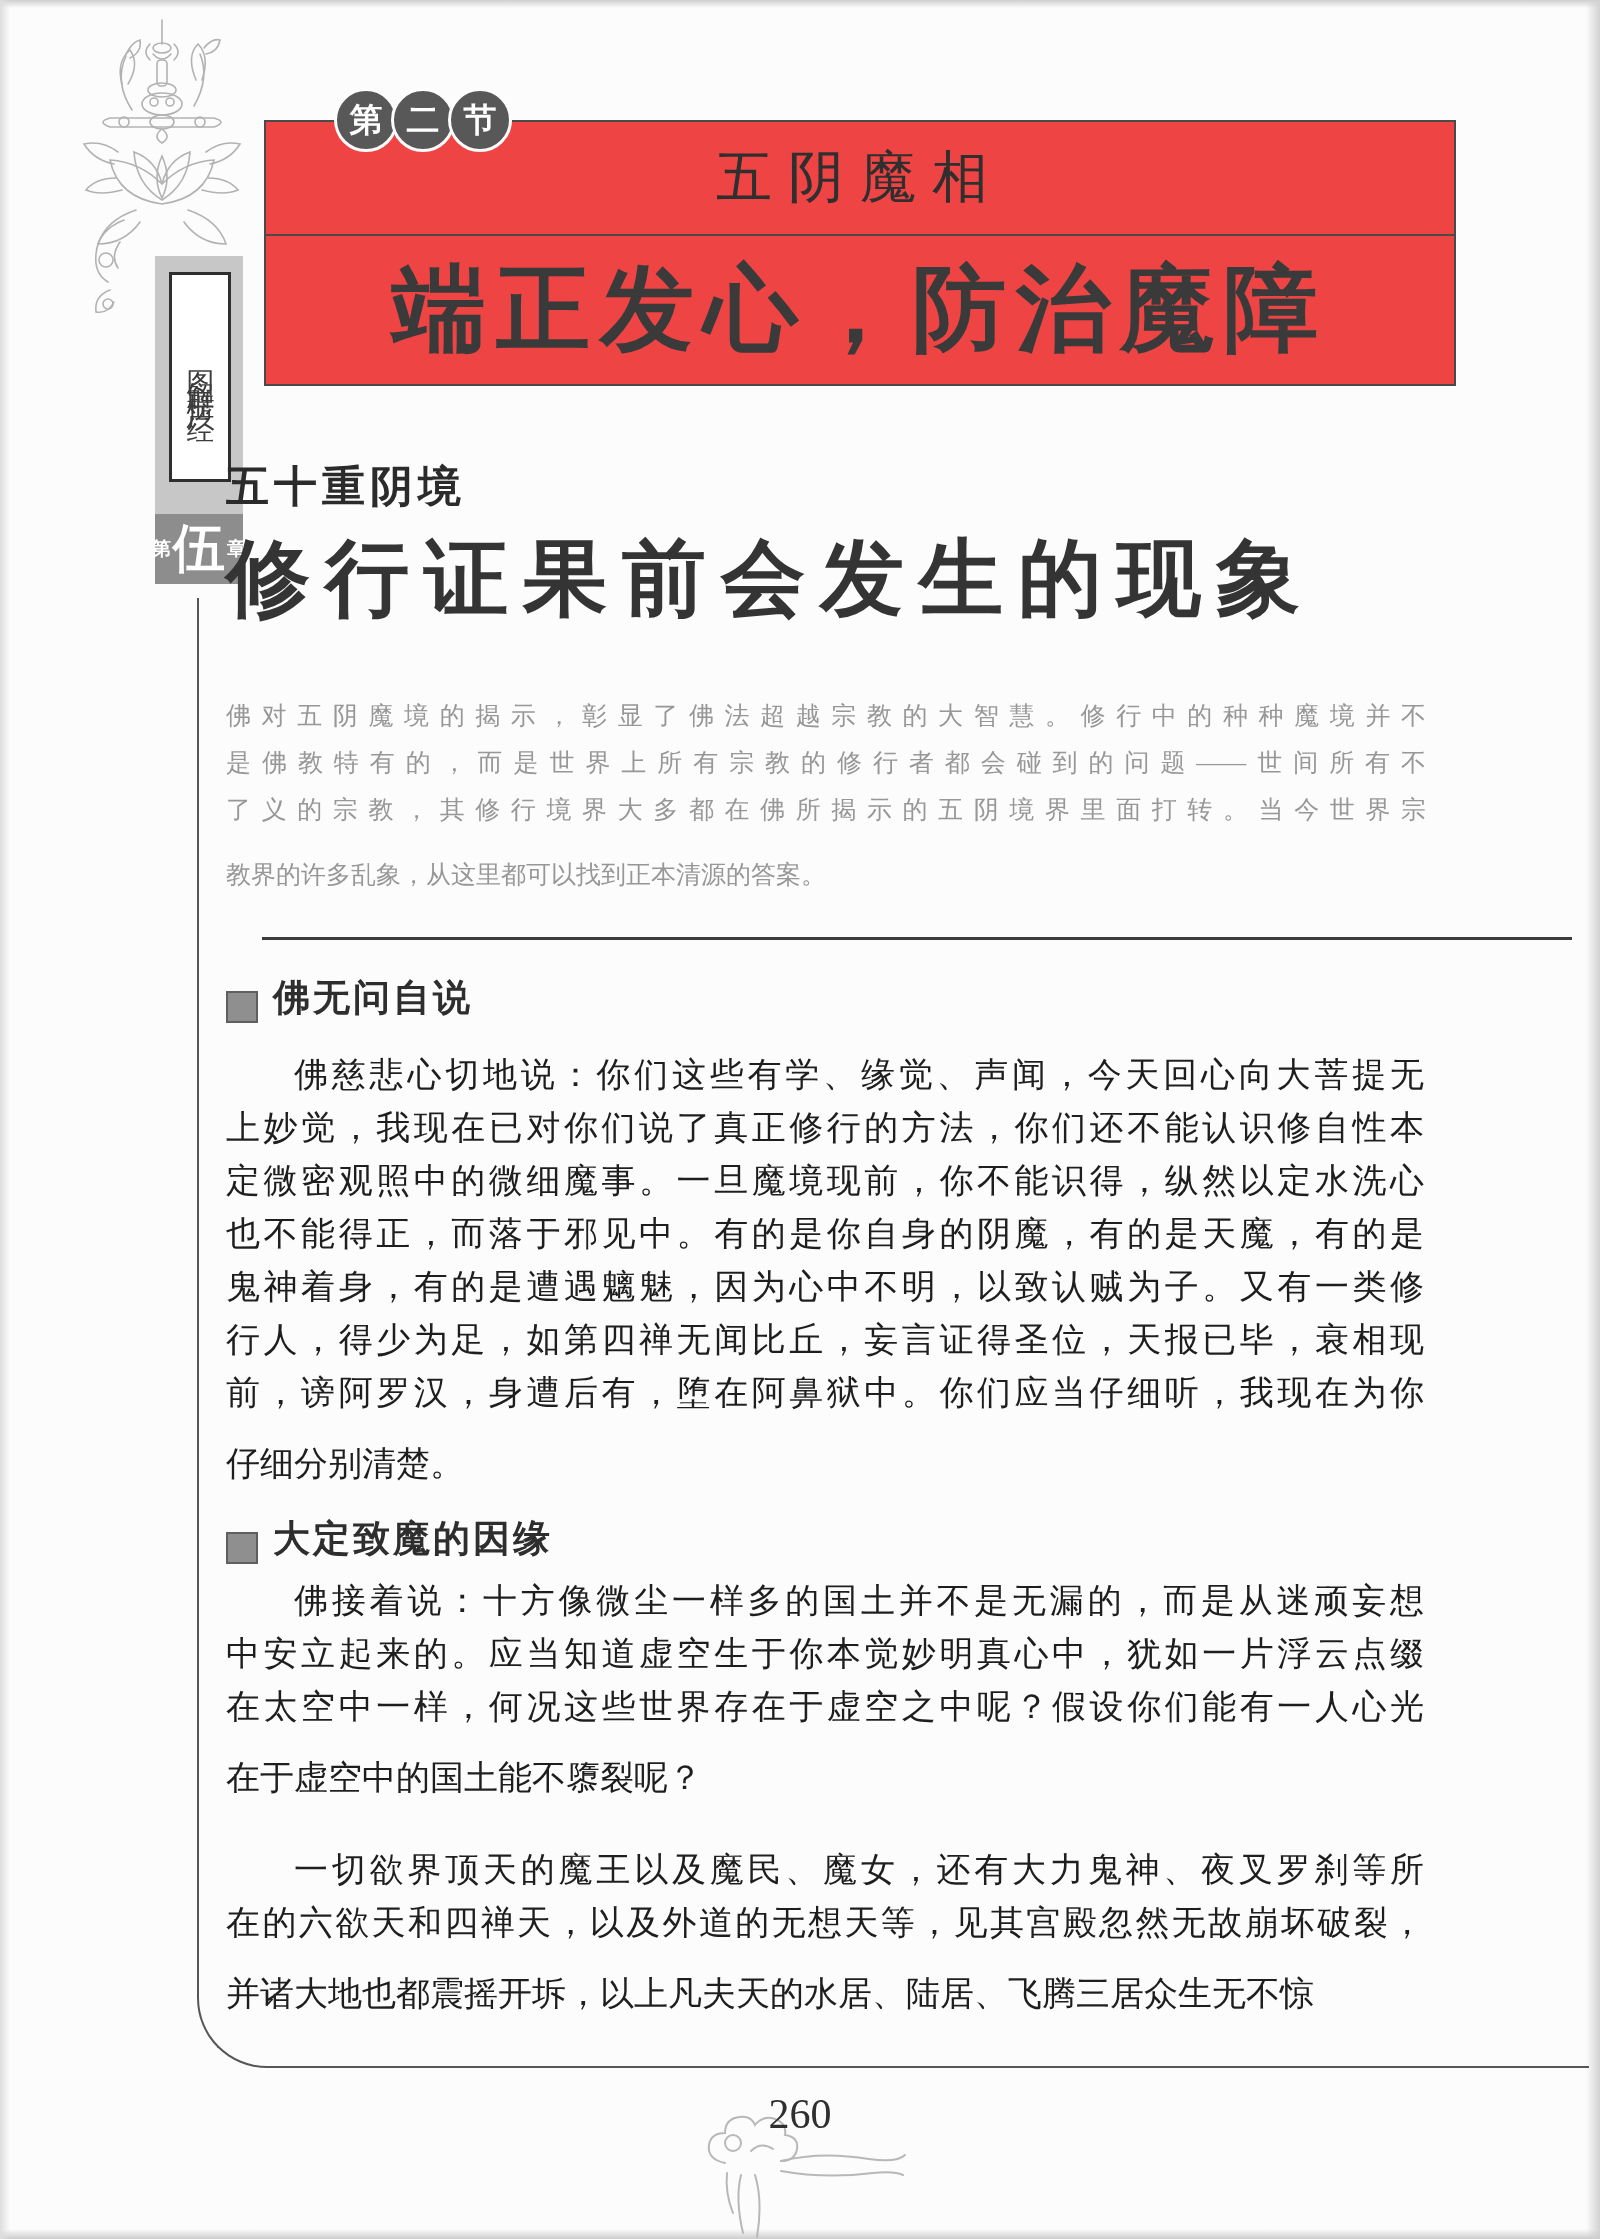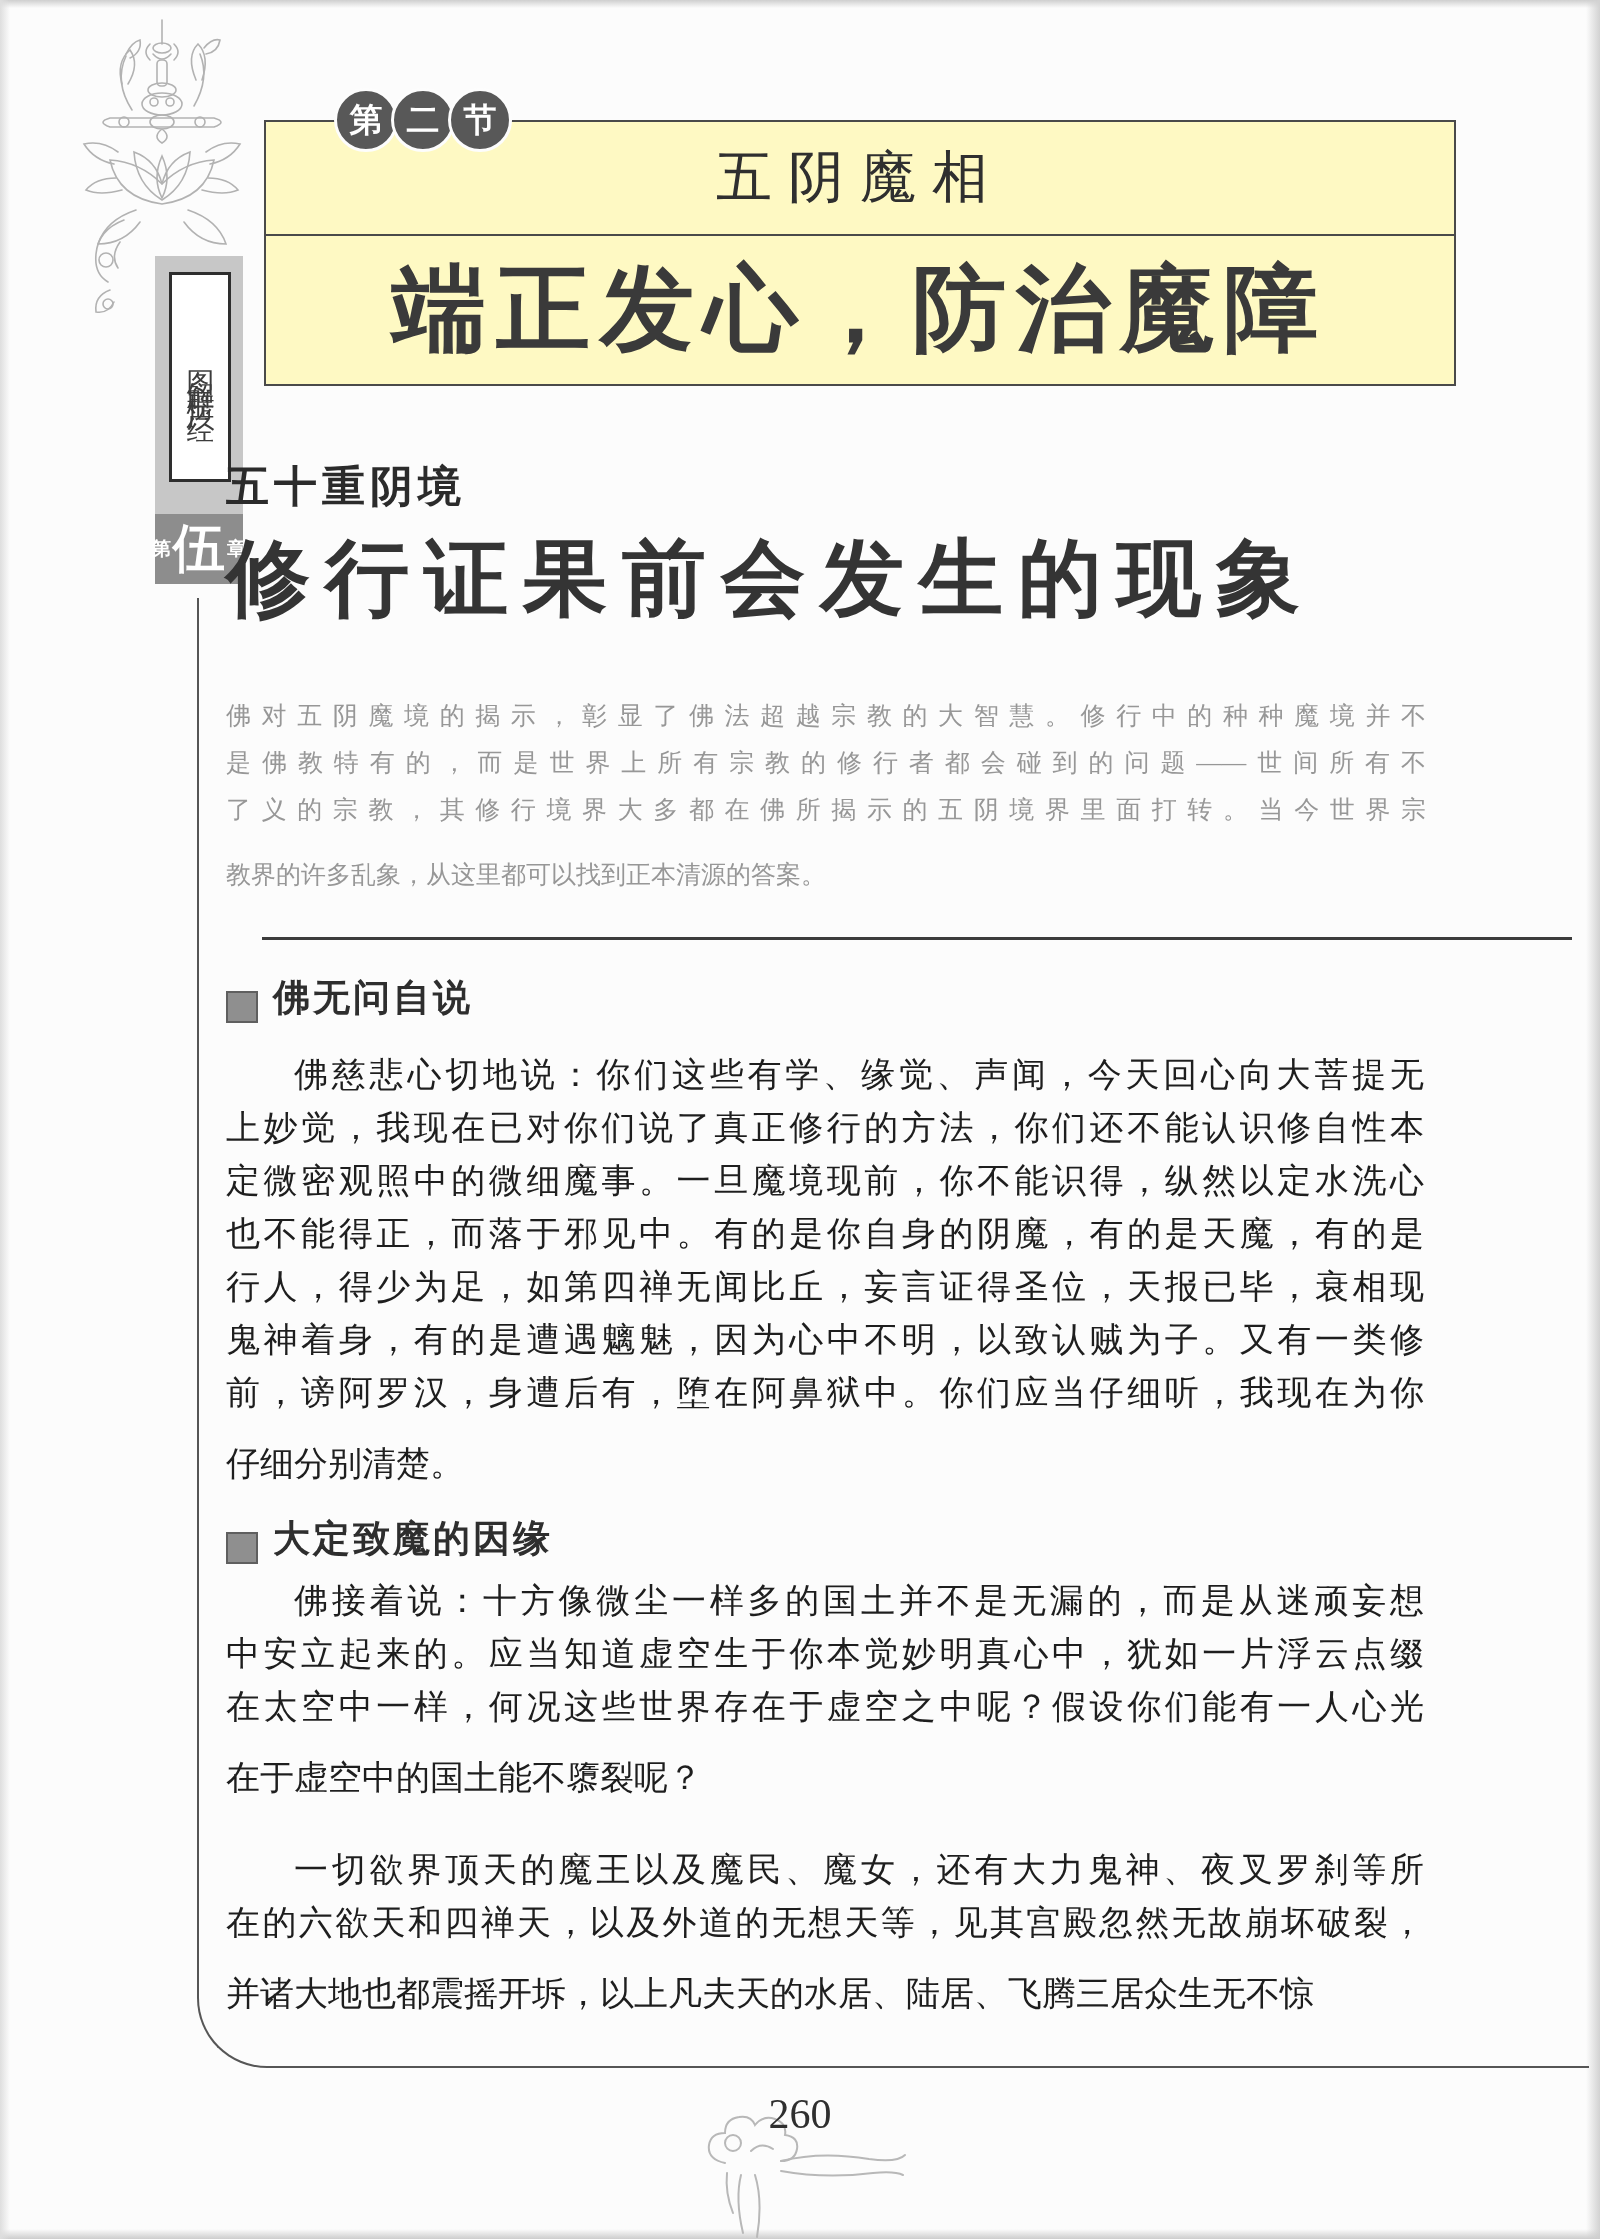--- a/index.html
+++ b/index.html
@@ -48,21 +48,21 @@
   
   .frame{
     position:absolute;left:197px;top:598px;width:1390px;height:1468px;
     border-left:2px solid #565656;border-bottom:2px solid #565656;
     border-bottom-left-radius:70px;
   }
 
   
   .header-box{
     position:absolute;left:264px;top:120px;width:1188px;height:262px;
-    border:2px solid #4a4a4a;background:#fef9c3;
+    border:2px solid #4a4a4a;background:#ef4444;
   }
   .header-top{
     height:112px;border-bottom:2px solid #4a4a4a;
     display:flex;align-items:center;justify-content:center;
     font-size:56px;letter-spacing:16px;color:#2f2f2f;font-weight:500;
   }
   .header-main{
     height:146px;display:flex;align-items:center;justify-content:center;
     font-size:94px;font-weight:bold;letter-spacing:10px;color:#3a3a3a;
   }
@@ -214,22 +214,22 @@
 
   <div class="sec-heading sec1">
     <span class="bullet"></span>
     <span>佛无问自说</span>
   </div>
   <div class="para para1">
       <div class="tline ind">佛慈悲心切地说：你们这些有学、缘觉、声闻，今天回心向大菩提无</div>
       <div class="tline">上妙觉，我现在已对你们说了真正修行的方法，你们还不能认识修自性本</div>
       <div class="tline">定微密观照中的微细魔事。一旦魔境现前，你不能识得，纵然以定水洗心</div>
       <div class="tline">也不能得正，而落于邪见中。有的是你自身的阴魔，有的是天魔，有的是</div>
+      <div class="tline">鬼神着身，有的是遭遇魑魅，因为心中不明，以致认贼为子。又有一类修</div>
       <div class="tline">行人，得少为足，如第四禅无闻比丘，妄言证得圣位，天报已毕，衰相现</div>
-      <div class="tline">鬼神着身，有的是遭遇魑魅，因为心中不明，以致认贼为子。又有一类修</div>
       <div class="tline">前，谤阿罗汉，身遭后有，堕在阿鼻狱中。你们应当仔细听，我现在为你</div>
       <div class="tline lastline">仔细分别清楚。</div>
     </div>
 
   <div class="sec-heading sec2">
     <span class="bullet"></span>
     <span>大定致魔的因缘</span>
   </div>
   <div class="para para2">
       <div class="tline ind">佛接着说：十方像微尘一样多的国土并不是无漏的，而是从迷顽妄想</div>

